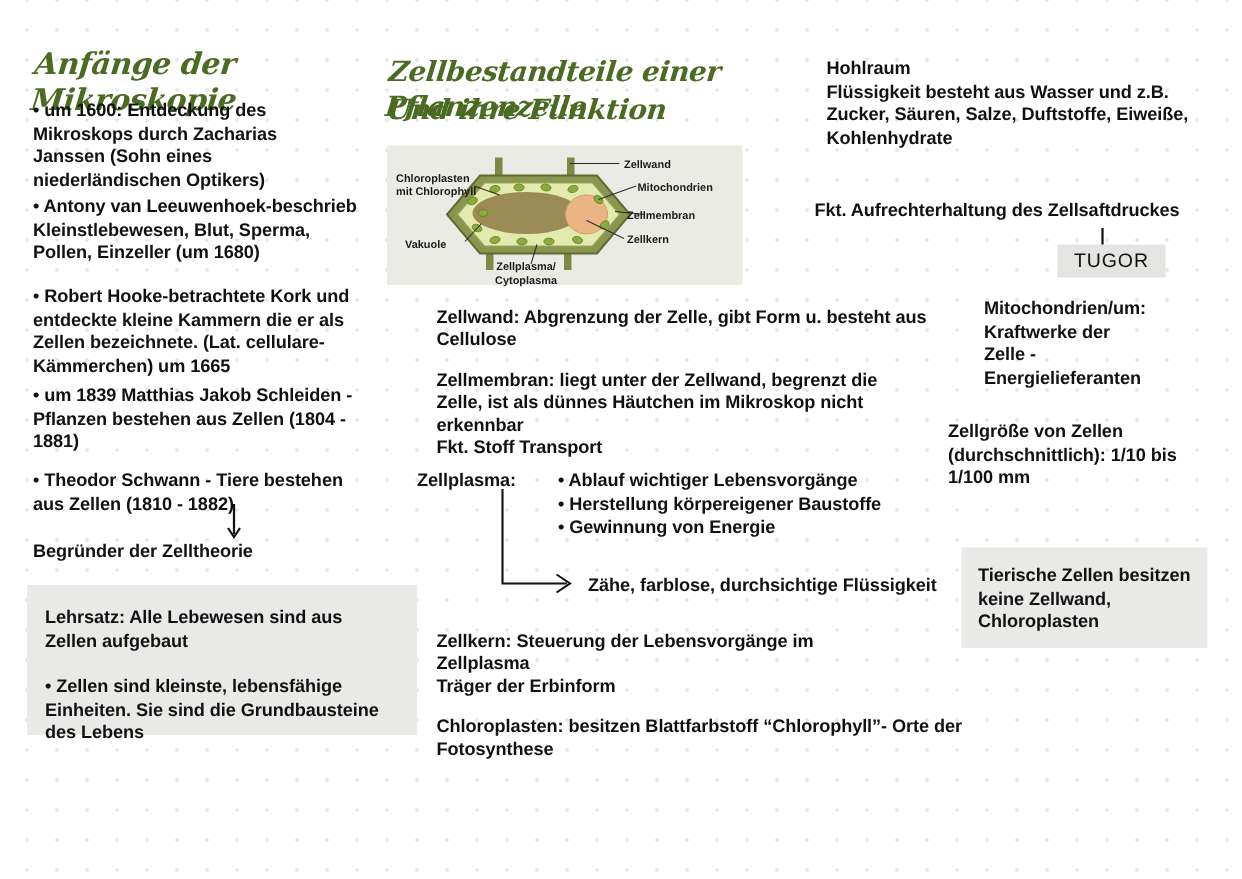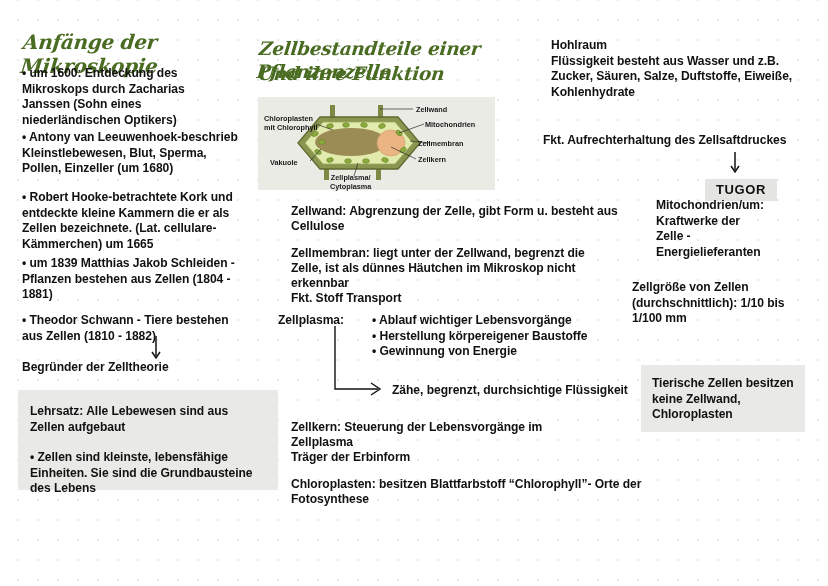--- a/index.html
+++ b/index.html
@@ -43,25 +43,24 @@
 
   
   .hl {
     background:#e9e9e7;
   }
 
   
   .chip {
     background:#e4e4e2;
     font-size:13px;
-    font-weight:bold;
+    font-weight:normal;
     letter-spacing:0.6px;
     padding:3px 11px 4px 11px;
     display:inline-block;
-    margin-top:16px;
   }
 
   
   .diagram-box {
     background:#ebebe6;
   }
   .diag-label {
     position:absolute;
     font-size:7.3px;
     font-weight:bold;
@@ -182,21 +181,21 @@
     <li class="body-txt">• Gewinnung von Energie</li>
   </div>
 
   <div class="abs" style="left:330px; top:326px;">
     <svg width="62" height="72" viewBox="0 0 62 72">
       <polyline points="5,0 5,63 48,63" fill="none" stroke="#111" stroke-width="1.4"></polyline>
       <polyline points="41,57 50,63 41,69" fill="none" stroke="#111" stroke-width="1.4"></polyline>
     </svg>
   </div>
 
-  <div class="abs body-txt" style="left:392px; top:383px;">Zähe, begrenzt, durchsichtige Flüssigkeit</div>
+  <div class="abs body-txt" style="left:392px; top:383px;">Zähe, farblose, durchsichtige Flüssigkeit</div>
 
   <div class="abs body-txt" style="left:291px; top:420px; white-space:nowrap;">Zellkern: Steuerung der Lebensvorgänge im</div>
   <div class="abs body-txt" style="left:291px; top:435px;">Zellplasma</div>
   <div class="abs body-txt" style="left:291px; top:450px;">Träger der Erbinform</div>
 
   <div class="abs body-txt" style="left:291px; top:477px; white-space:nowrap;">Chloroplasten: besitzen Blattfarbstoff “Chlorophyll”- Orte der</div>
   <div class="abs body-txt" style="left:291px; top:492px;">Fotosynthese</div>
 
   <div class="abs" style="left:551px; top:38px;">
     <div class="body-txt">Hohlraum</div>

